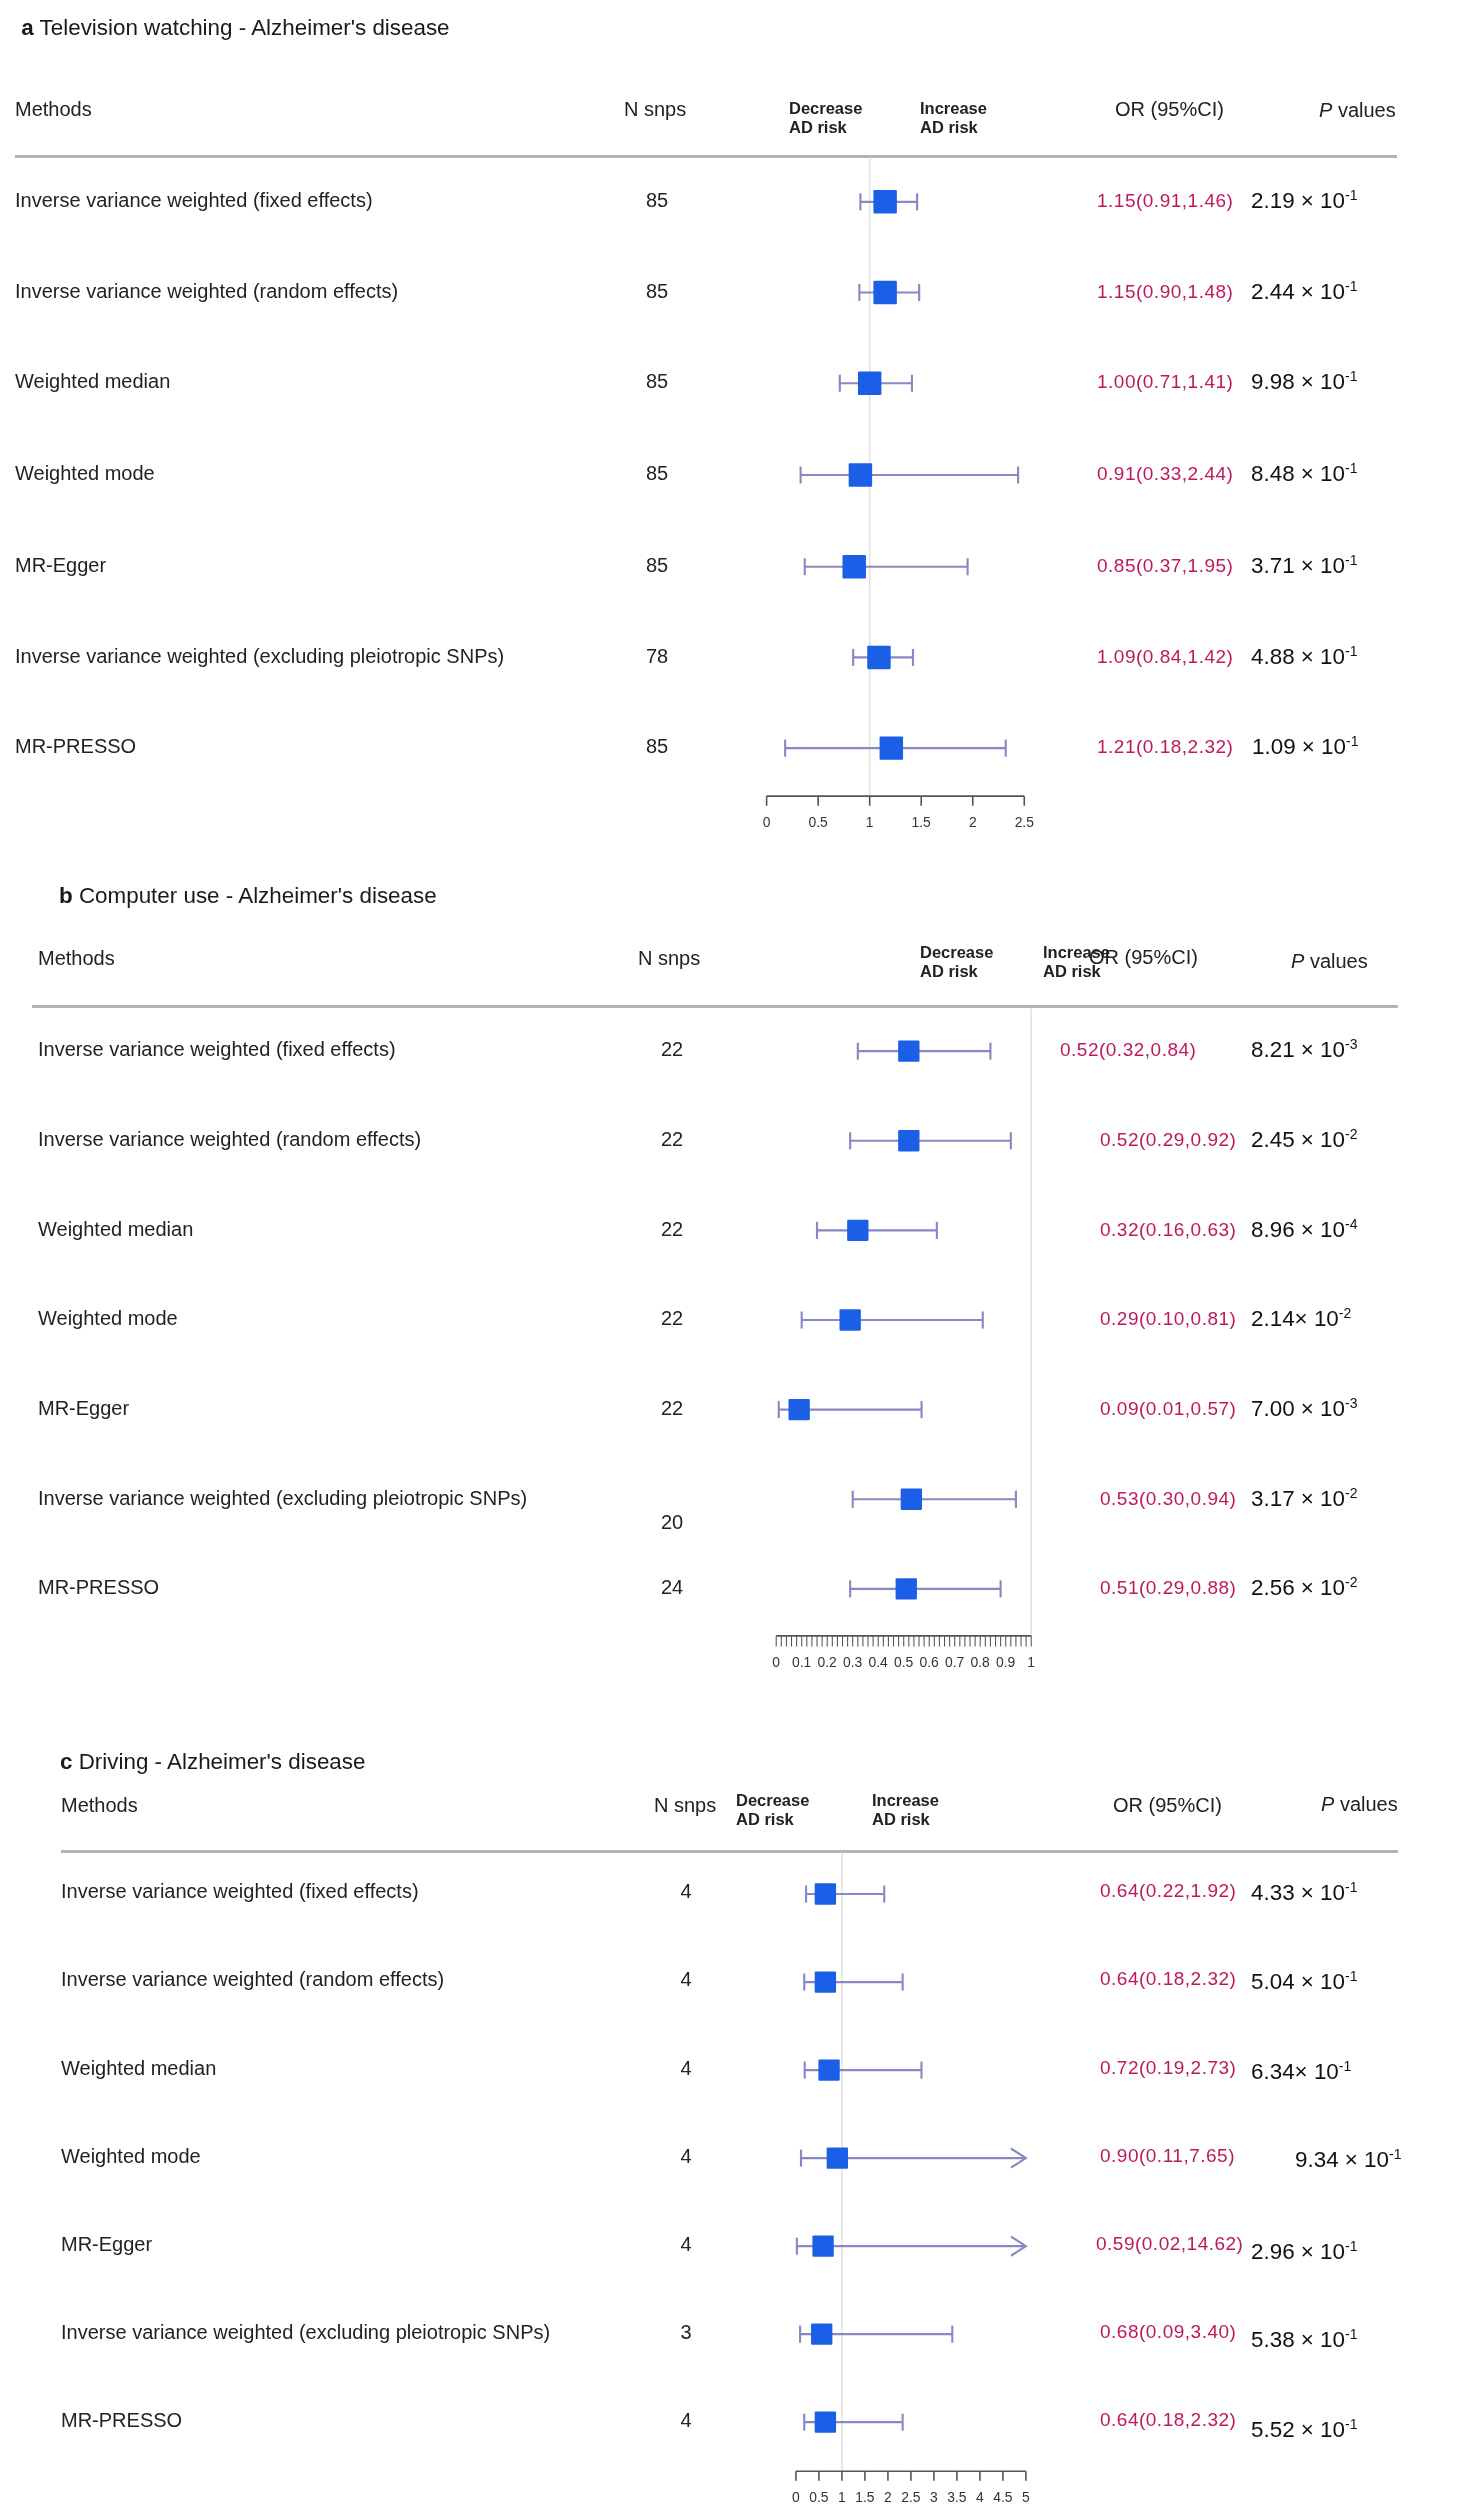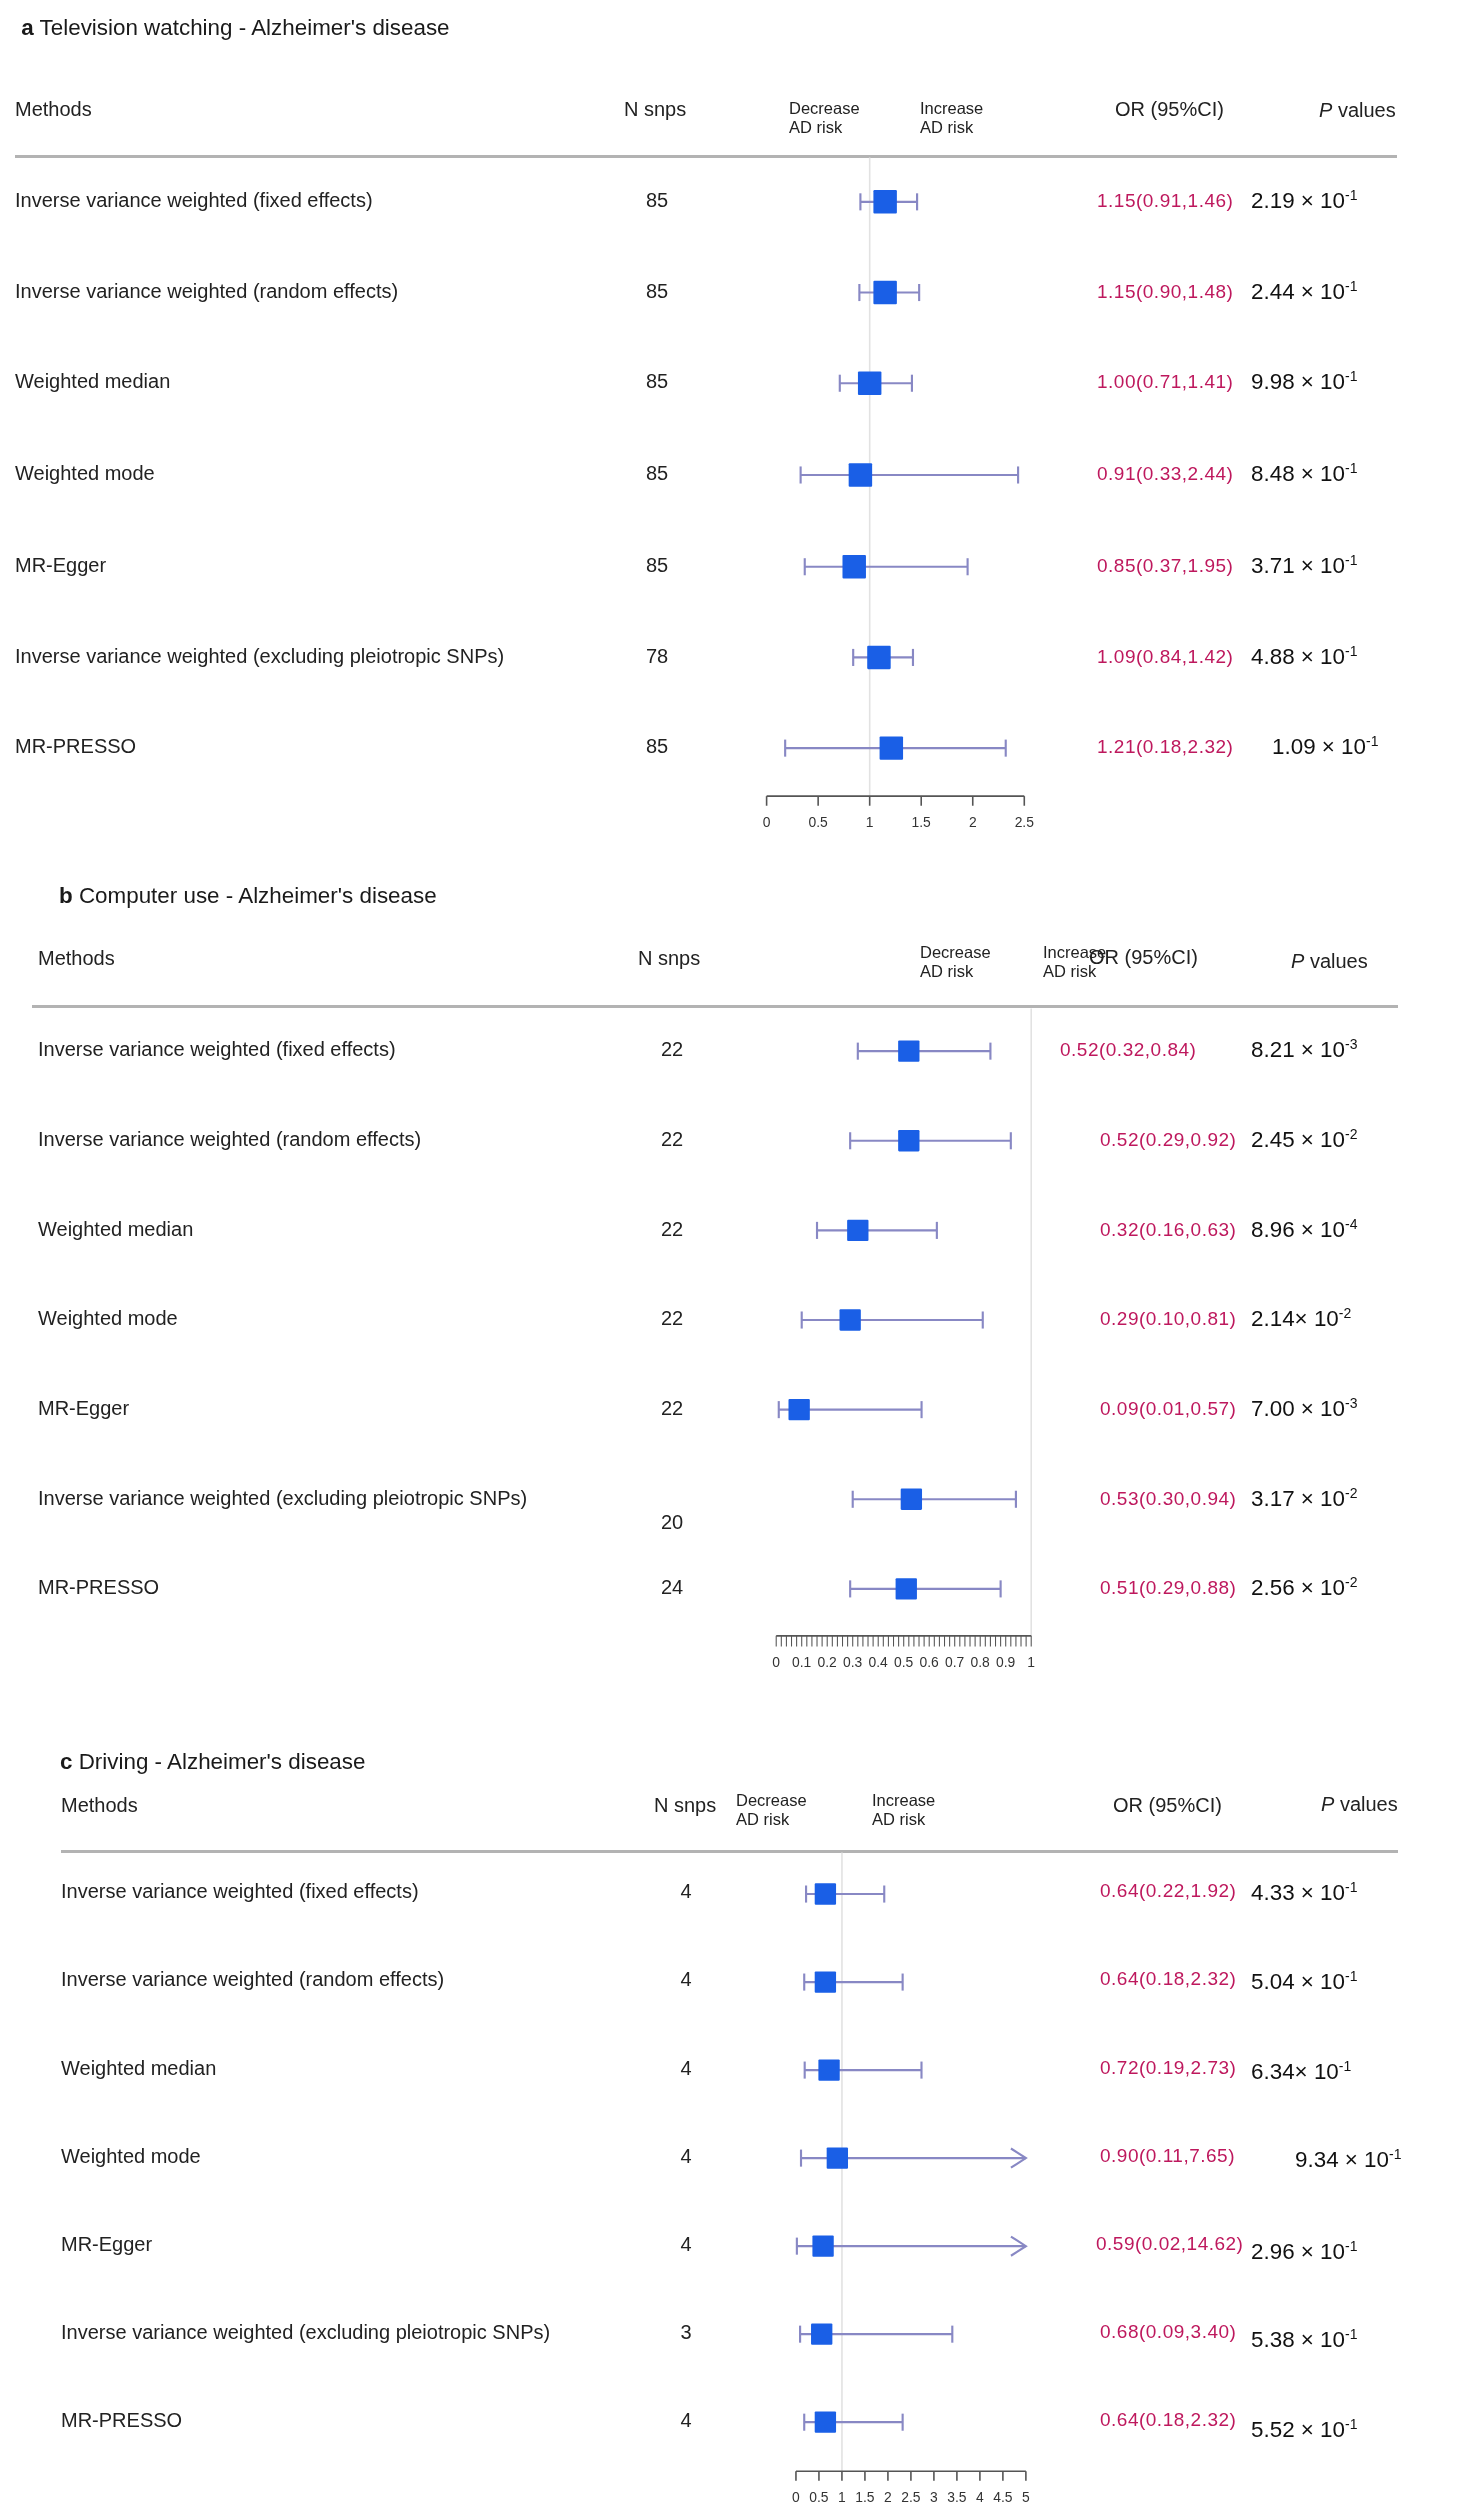--- a/index.html
+++ b/index.html
@@ -2,21 +2,21 @@
 <html style="font-size:8.5px"><head>
 <meta charset="utf-8">
 <style>
   html, body { margin:0; padding:0; background:#ffffff; }
   body { width:1458px; height:2512px; position:relative; overflow:hidden;
          font-family:"Liberation Sans", "DejaVu Sans", sans-serif; color:#1a1a1a; }
   .abs { position:absolute; }
   .panel-title { font-size:22.4px; white-space:nowrap;text-align:center; }
   .panel-title b { font-weight:bold; }
   .hdr { font-size:20px; white-space:nowrap; color:#222; }
-  .hdr-small { font-size:16.5px; line-height:19px; white-space:nowrap; color:#222; }
+  .hdr-small { font-size:16.5px; line-height:19px; white-space:nowrap; color:#222;font-weight:bold; }
   .divider { height:3.2px; background:#b3b3b3; }
   .method { font-size:20px; white-space:nowrap; color:#222; }
   .nsnps { font-size:20px; white-space:nowrap; text-align:center; width:64px; color:#222; }
   .or { font-size:19px; white-space:nowrap; color:#be185d; letter-spacing:0.5px; }
   .pval { font-size:22.4px; white-space:nowrap; color:#111; }
   .pval sup { font-size:14px; vertical-align:super; line-height:0; }
   .pval i { font-style:normal; }
   .plot { position:absolute; left:0; top:0; width:1458px; height:2512px; pointer-events:none; }
   .tick { font-size:26px; fill:#333; font-family:"Liberation Sans", sans-serif; }
 </style>
@@ -63,21 +63,21 @@
   <div class="abs or" style="left:1097px;top:555px;">0.85(0.37,1.95)</div>
   <div class="abs or" style="left:1097px;top:646px;">1.09(0.84,1.42)</div>
   <div class="abs or" style="left:1097px;top:736px;">1.21(0.18,2.32)</div>
 
   <div class="abs pval" style="left:1251px;top:188px;"><i>2.19 × 10</i><sup>-1</sup></div>
   <div class="abs pval" style="left:1251px;top:279px;"><i>2.44 × 10</i><sup>-1</sup></div>
   <div class="abs pval" style="left:1251px;top:369px;"><i>9.98 × 10</i><sup>-1</sup></div>
   <div class="abs pval" style="left:1251px;top:461px;"><i>8.48 × 10</i><sup>-1</sup></div>
   <div class="abs pval" style="left:1251px;top:553px;"><i>3.71 × 10</i><sup>-1</sup></div>
   <div class="abs pval" style="left:1251px;top:644px;"><i>4.88 × 10</i><sup>-1</sup></div>
-  <div class="abs pval" style="left:1252px;top:734px;margin-left:20px;"><i>1.09 × 10</i><sup>-1</sup></div>
+  <div class="abs pval" style="left:1252px;top:734px;"><i>1.09 × 10</i><sup>-1</sup></div>
 </div>
 
 <div class="abs panel-title" style="left:59px;top:883px;"><b>b</b> <span>Computer use - Alzheimer's disease</span></div>
 
 <div class="abs hdr" style="left:38px;top:947px;">Methods</div>
 <div class="abs hdr" style="left:638px;top:947px;">N snps</div>
 <div class="abs hdr-small" style="left:920px;top:943px;">
     <div>Decrease</div>
     <div>AD risk</div>
   </div>

